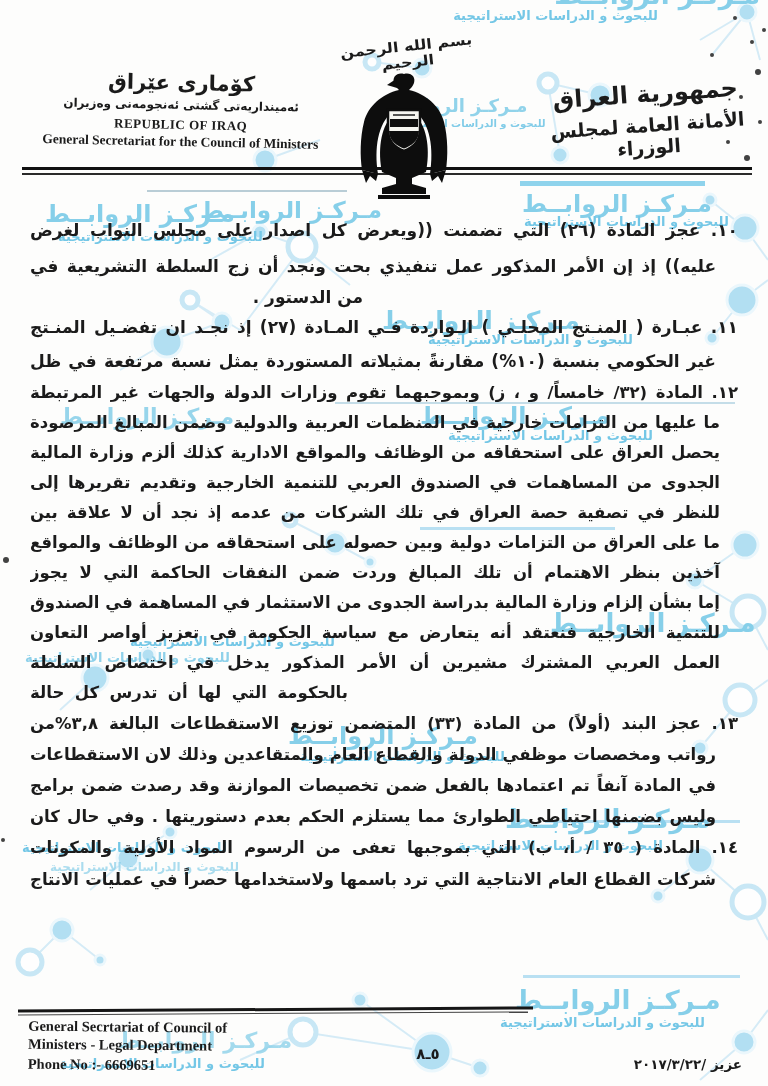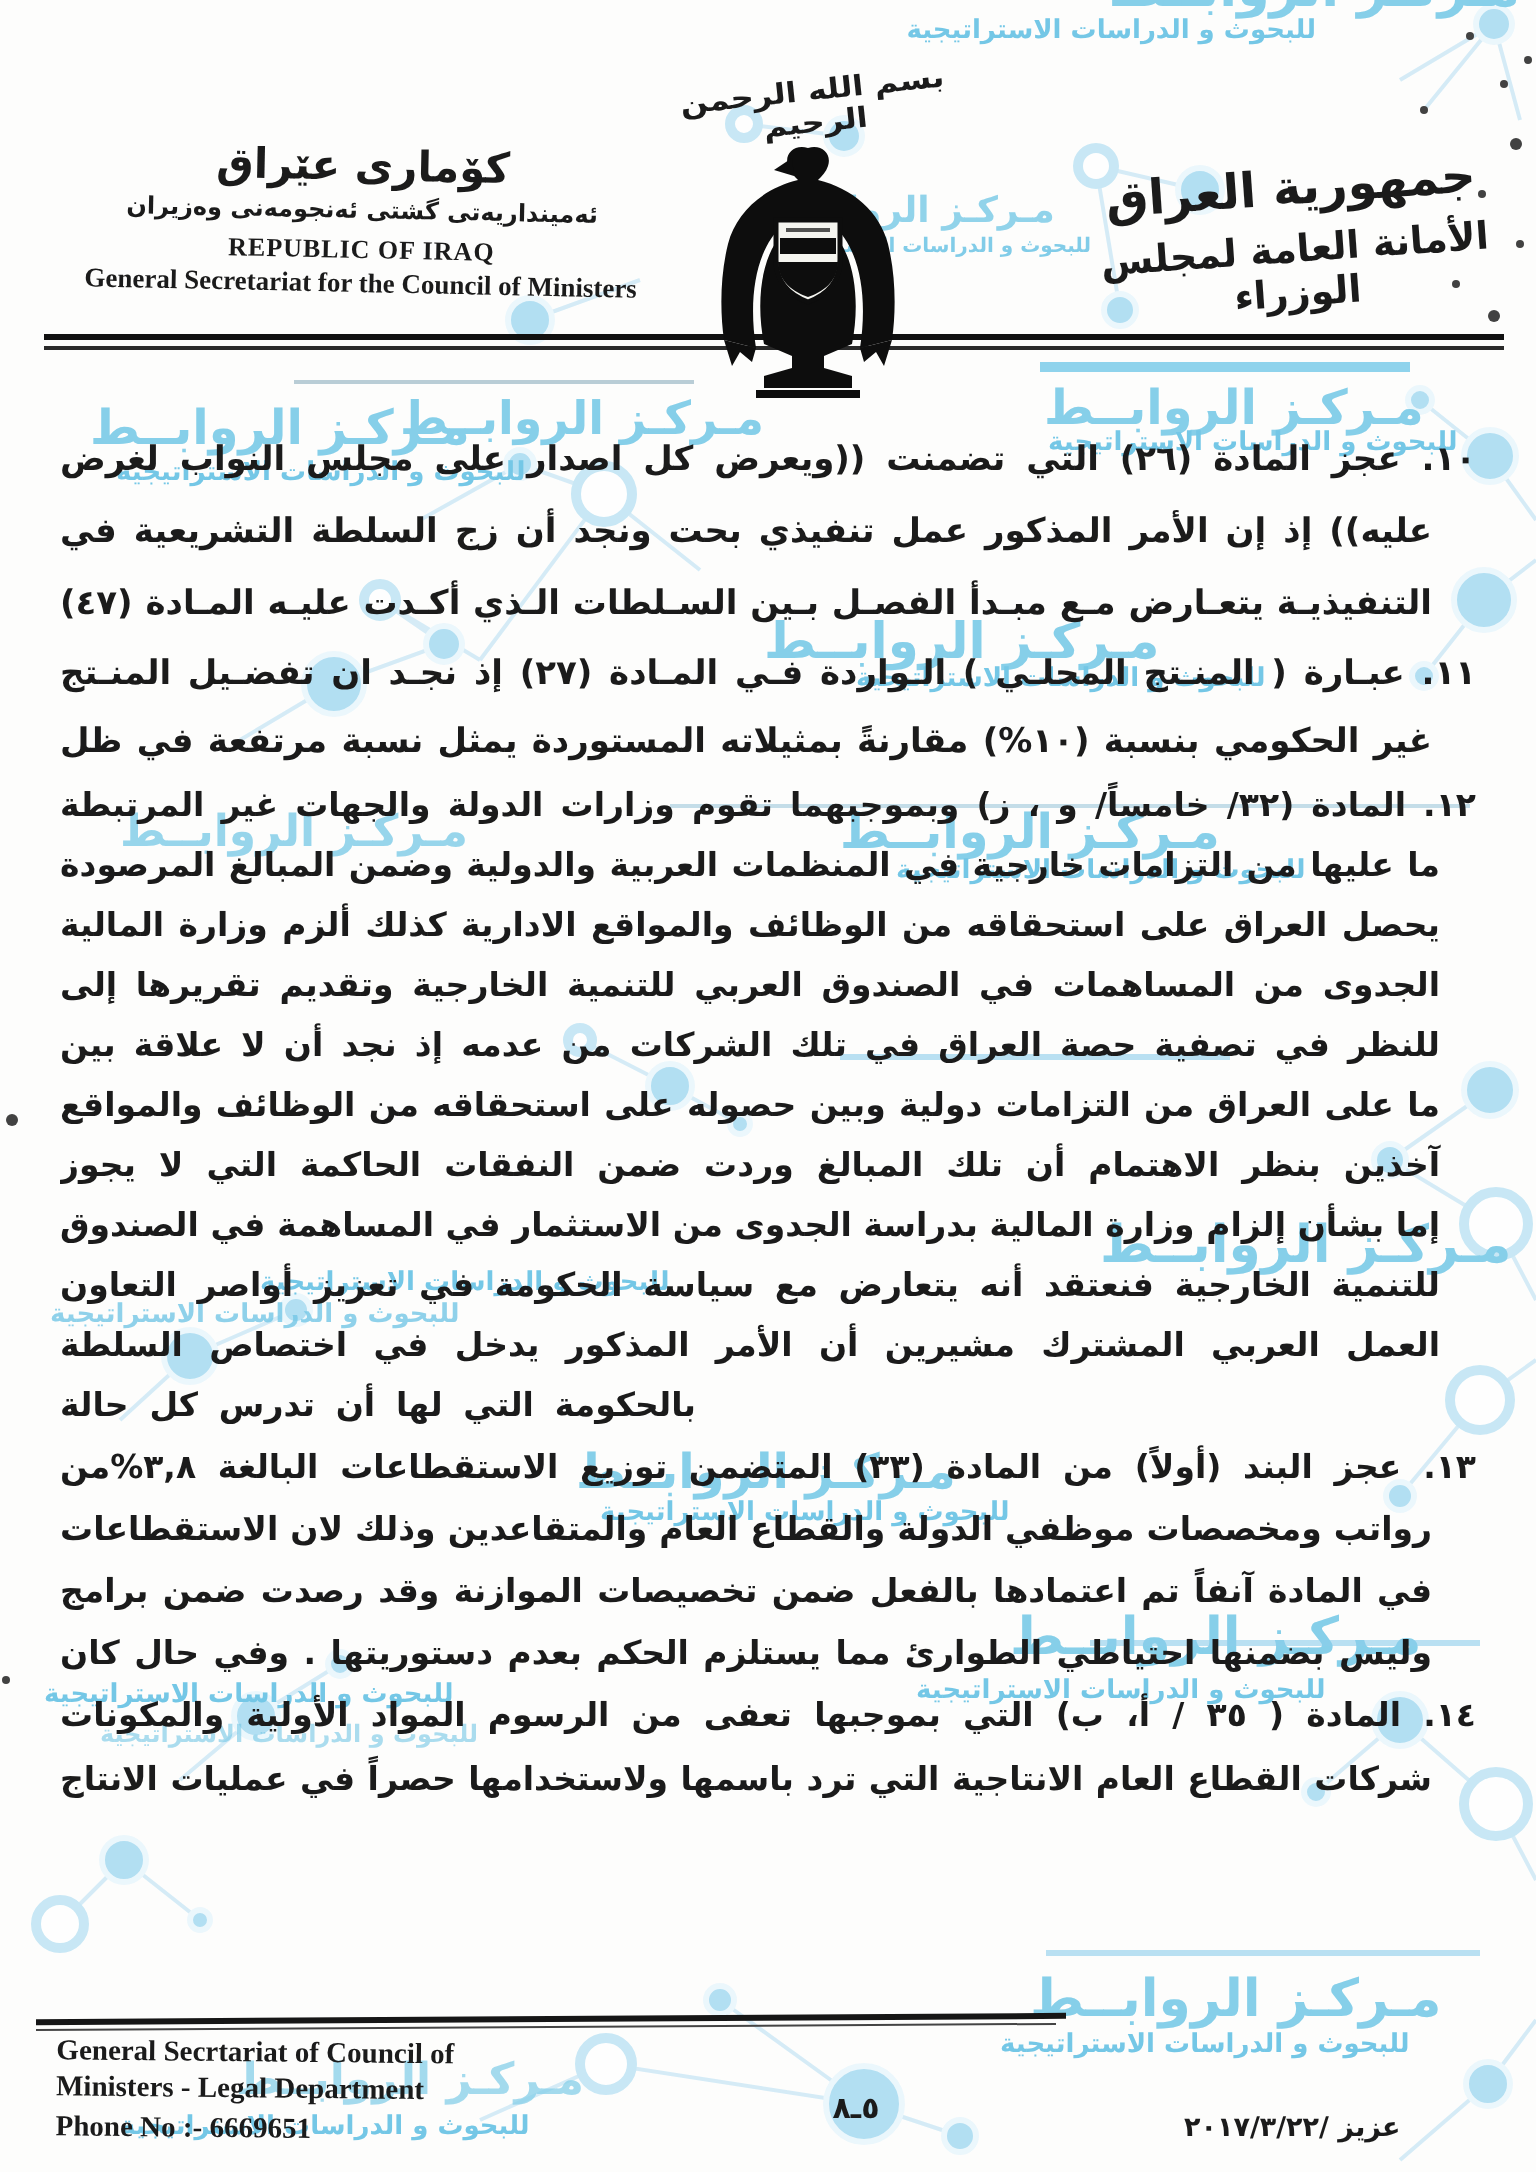--- a/index.html
+++ b/index.html
@@ -47,21 +47,21 @@
   .p13 .ln.short{padding-right:165px;}
   .p14 .ln{font-size:16.5px;height:32px;line-height:32px;}
   
   .ft-rule1{left:18px;top:1008px;width:515px;height:3px;background:#161616;transform:rotate(-.35deg);z-index:3;}
   .ft-rule2{left:18px;top:1013px;width:510px;height:1px;background:#444;transform:rotate(-.35deg);z-index:3;}
   .ft-left{position:absolute;left:28px;top:1018px;width:260px;z-index:3;
       font-family:"Liberation Serif",serif;font-size:14.5px;font-weight:bold;line-height:18px;
       transform:rotate(.6deg);}
   .ft-phone{margin-top:2px;}
   .ft-page{position:absolute;left:398px;top:1045px;width:60px;z-index:3;font-size:15px;font-weight:bold;direction:rtl;text-align:center;}
-  .ft-date{position:absolute;left:592px;top:1056px;width:150px;z-index:3;font-size:13.5px;font-weight:bold;direction:rtl;text-align:left;}
+  .ft-date{position:absolute;left:592px;top:1056px;width:150px;z-index:3;font-size:13.5px;font-weight:bold;direction:rtl;text-align:right;}
 </style>
 </head>
 <body>
 
 <div class="page">
 
   <svg class="abs" style="left:0;top:0;z-index:0;opacity:.85;" width="768" height="1086" viewBox="0 0 768 1086">
     <g stroke="#cfe9f6" stroke-width="2" fill="none">
       <path d="M747,0 747,12 700,40 M747,12 760,60 M712,55 747,12"></path>
       <path d="M302,247 260,232 210,260 M302,247 350,285 M302,247 240,330 M190,300 240,330"></path>
@@ -209,21 +209,21 @@
   </div>
 
   <div class="rule rule1"></div>
   <div class="rule rule2"></div>
 
   <div class="doc-body">
 
     <div class="para p10">
       <div class="ln">١٠. عجز المادة (٢٦) التي تضمنت ((ويعرض كل اصدار على مجلس النواب لغرض المصادقة</div>
       <div class="ln cont">عليه)) إذ إن الأمر المذكور عمل تنفيذي بحت ونجد أن زج السلطة التشريعية في الأمور</div>
-      <div class="ln cont">التنفيذيـة يتعـارض مـع مبـدأ الفصـل بـين السـلطات الـذي أكـدت عليـه المـادة (٤٧)</div>
+      <div class="ln short">من الدستور .</div>
     </div>
 
     <div class="para p11">
       <div class="ln">١١. عبـارة ( المنـتج المحلـي ) الـواردة فـي المـادة (٢٧) إذ نجـد ان تفضـيل المنـتج المحلـي</div>
       <div class="ln cont">غير الحكومي بنسبة (١٠%) مقارنةً بمثيلاته المستوردة يمثل نسبة مرتفعة في ظل الوضع المالي</div>
     </div>
 
     <div class="para p12">
       <div class="ln">١٢. المادة (٣٢/ خامساً/ و ، ز) وبموجبهما تقوم وزارات الدولة والجهات غير المرتبطة بوزارة بتسديد</div>
       <div class="ln cont">ما عليها من التزامات خارجية في المنظمات العربية والدولية وضمن المبالغ المرصودة شرط أن</div>

